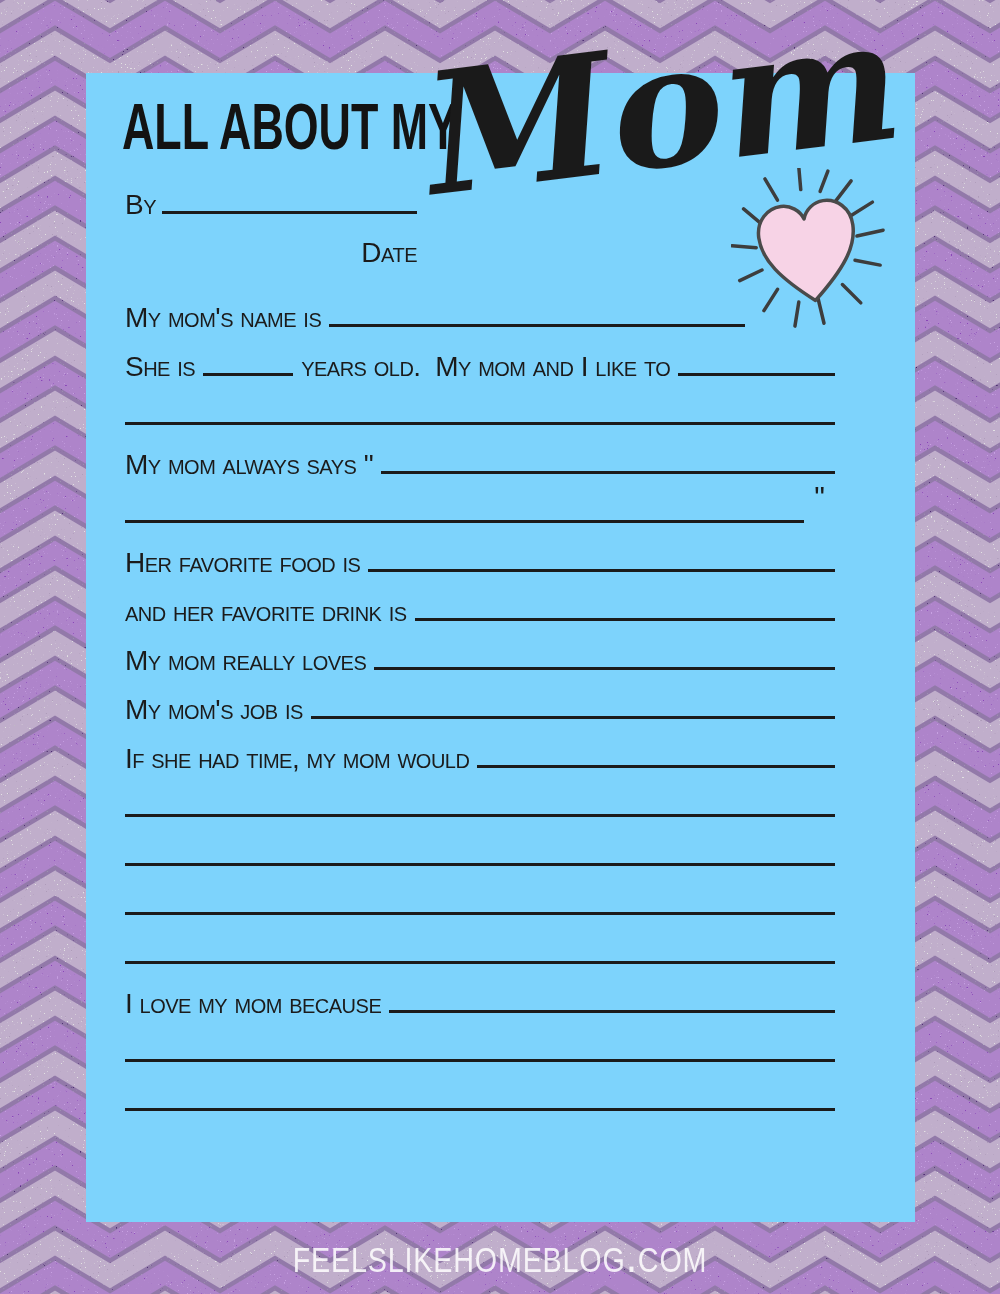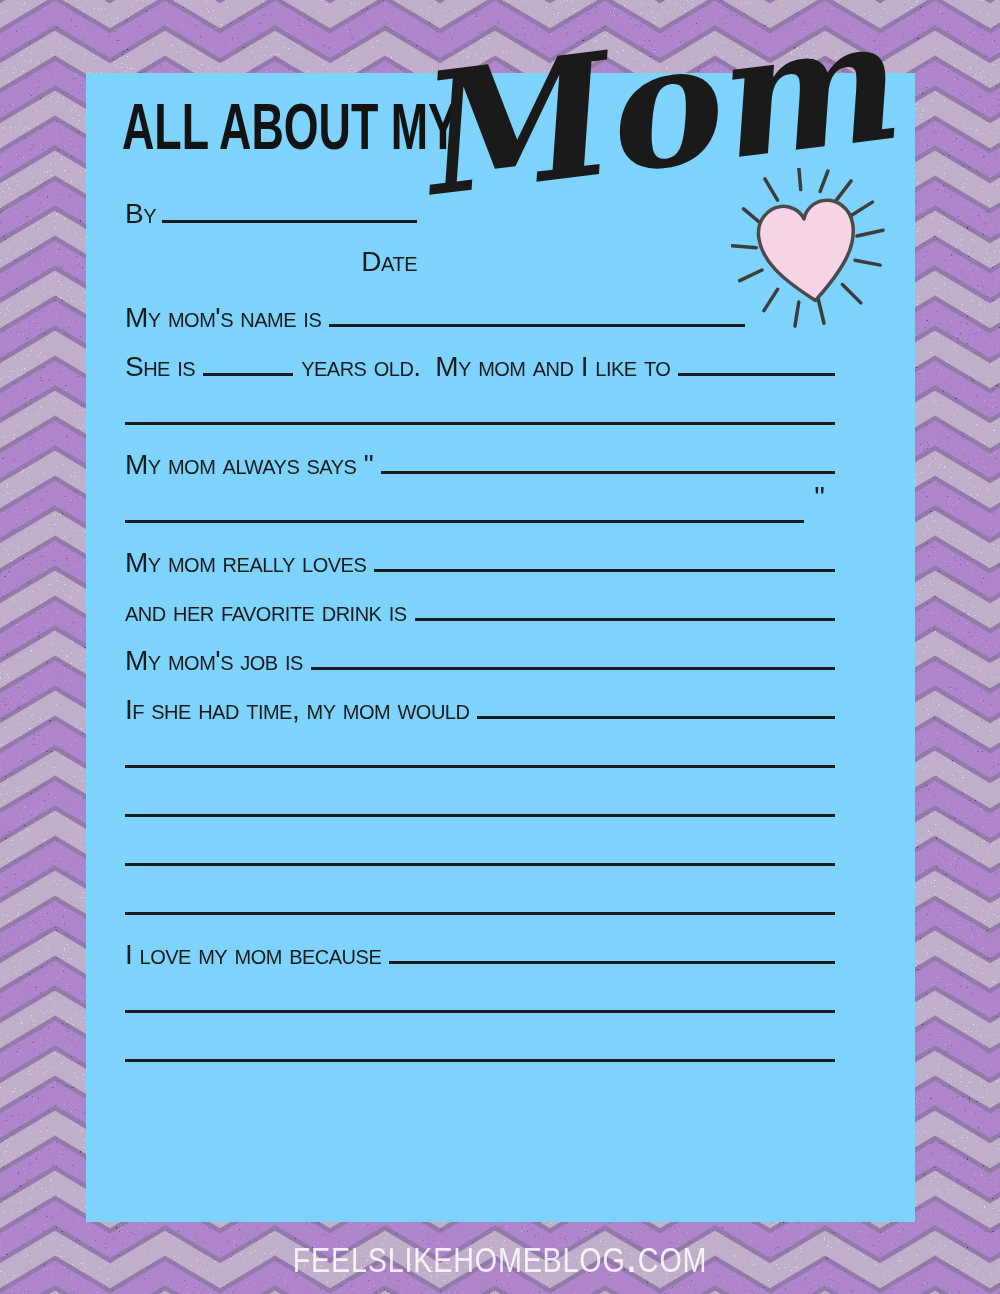--- a/index.html
+++ b/index.html
@@ -20,21 +20,21 @@
     transform:scaleX(0.70);transform-origin:left top;white-space:pre;
   }
   .script{
     position:absolute;left:352px;top:-30px;
     font-family:"DejaVu Serif",serif;font-style:italic;font-weight:700;
     font-size:168px;line-height:1.1;color:#1a1a1a;
     transform:rotate(-7deg);transform-origin:left bottom;white-space:pre;
   }
   .heart-wrap{position:absolute;left:645px;top:95px;width:155px;height:170px;}
   .meta-row{
-    position:absolute;left:39px;width:292px;display:flex;align-items:flex-end;gap:6px;height:30px;margin-top:9px;
+    position:absolute;left:39px;width:292px;display:flex;align-items:flex-end;gap:6px;height:30px;
   }
   .meta-by{top:116px;}
   .meta-date{top:166px;flex-direction:column;}
   
   .lbl{
     font-size:28px;line-height:1;color:#1b1b1b;
     font-variant:small-caps;letter-spacing:-0.5px;white-space:pre;
   }
   .line{
     flex:1 1 auto;border-bottom:3px solid #1b1b1b;height:10px;margin-bottom:5px;
@@ -156,28 +156,32 @@
       <div class="row">
         <span class="lbl">My mom always says "</span>
         <span class="line"></span>
       </div>
 
       <div class="row" style="padding-right:10px;">
         <span class="line"></span>
         <span class="quote">"</span>
       </div>
 
+      <div class="row">
+        <span class="lbl">Her favorite food is</span>
+        <span class="line"></span>
+      </div>
+
+      <div class="row">
+        <span class="lbl">and her favorite drink is</span>
+        <span class="line"></span>
+      </div>
 
       <div class="row">
         <span class="lbl">My mom really loves</span>
-        <span class="line"></span>
-      </div>
-
-      <div class="row">
-        <span class="lbl">and her favorite drink is</span>
         <span class="line"></span>
       </div>
 
       <div class="row">
         <span class="lbl">My mom's job is</span>
         <span class="line"></span>
       </div>
 
       <div class="row">
         <span class="lbl">If she had time, my mom would</span>

